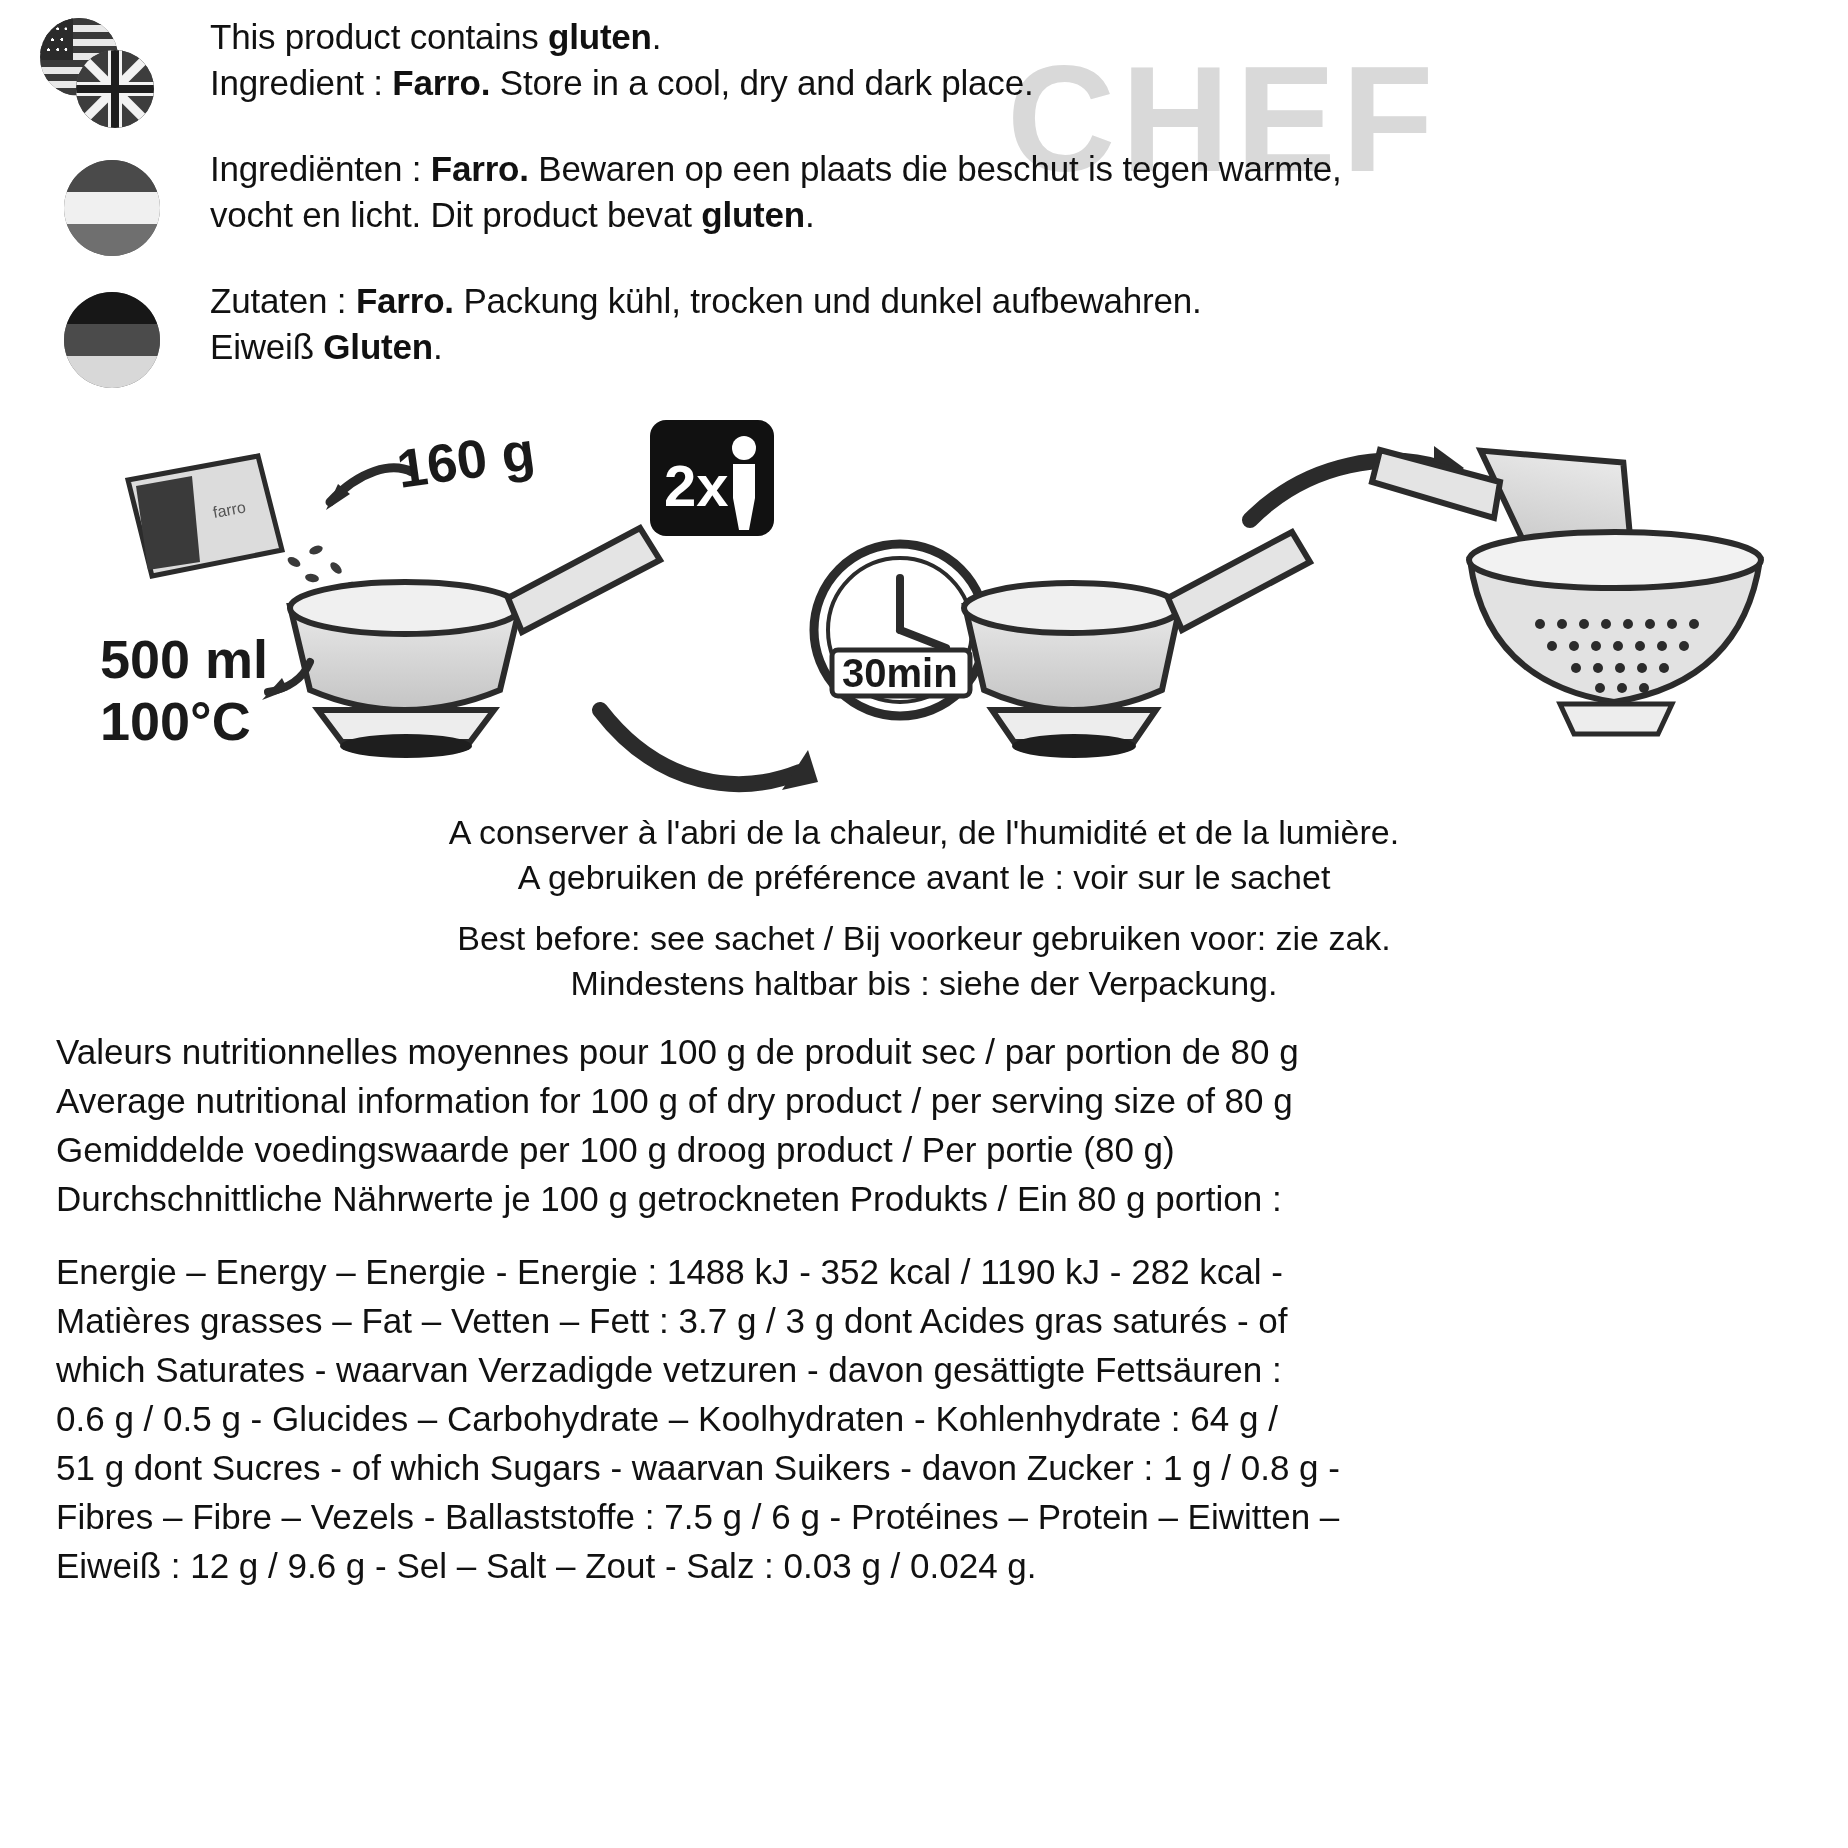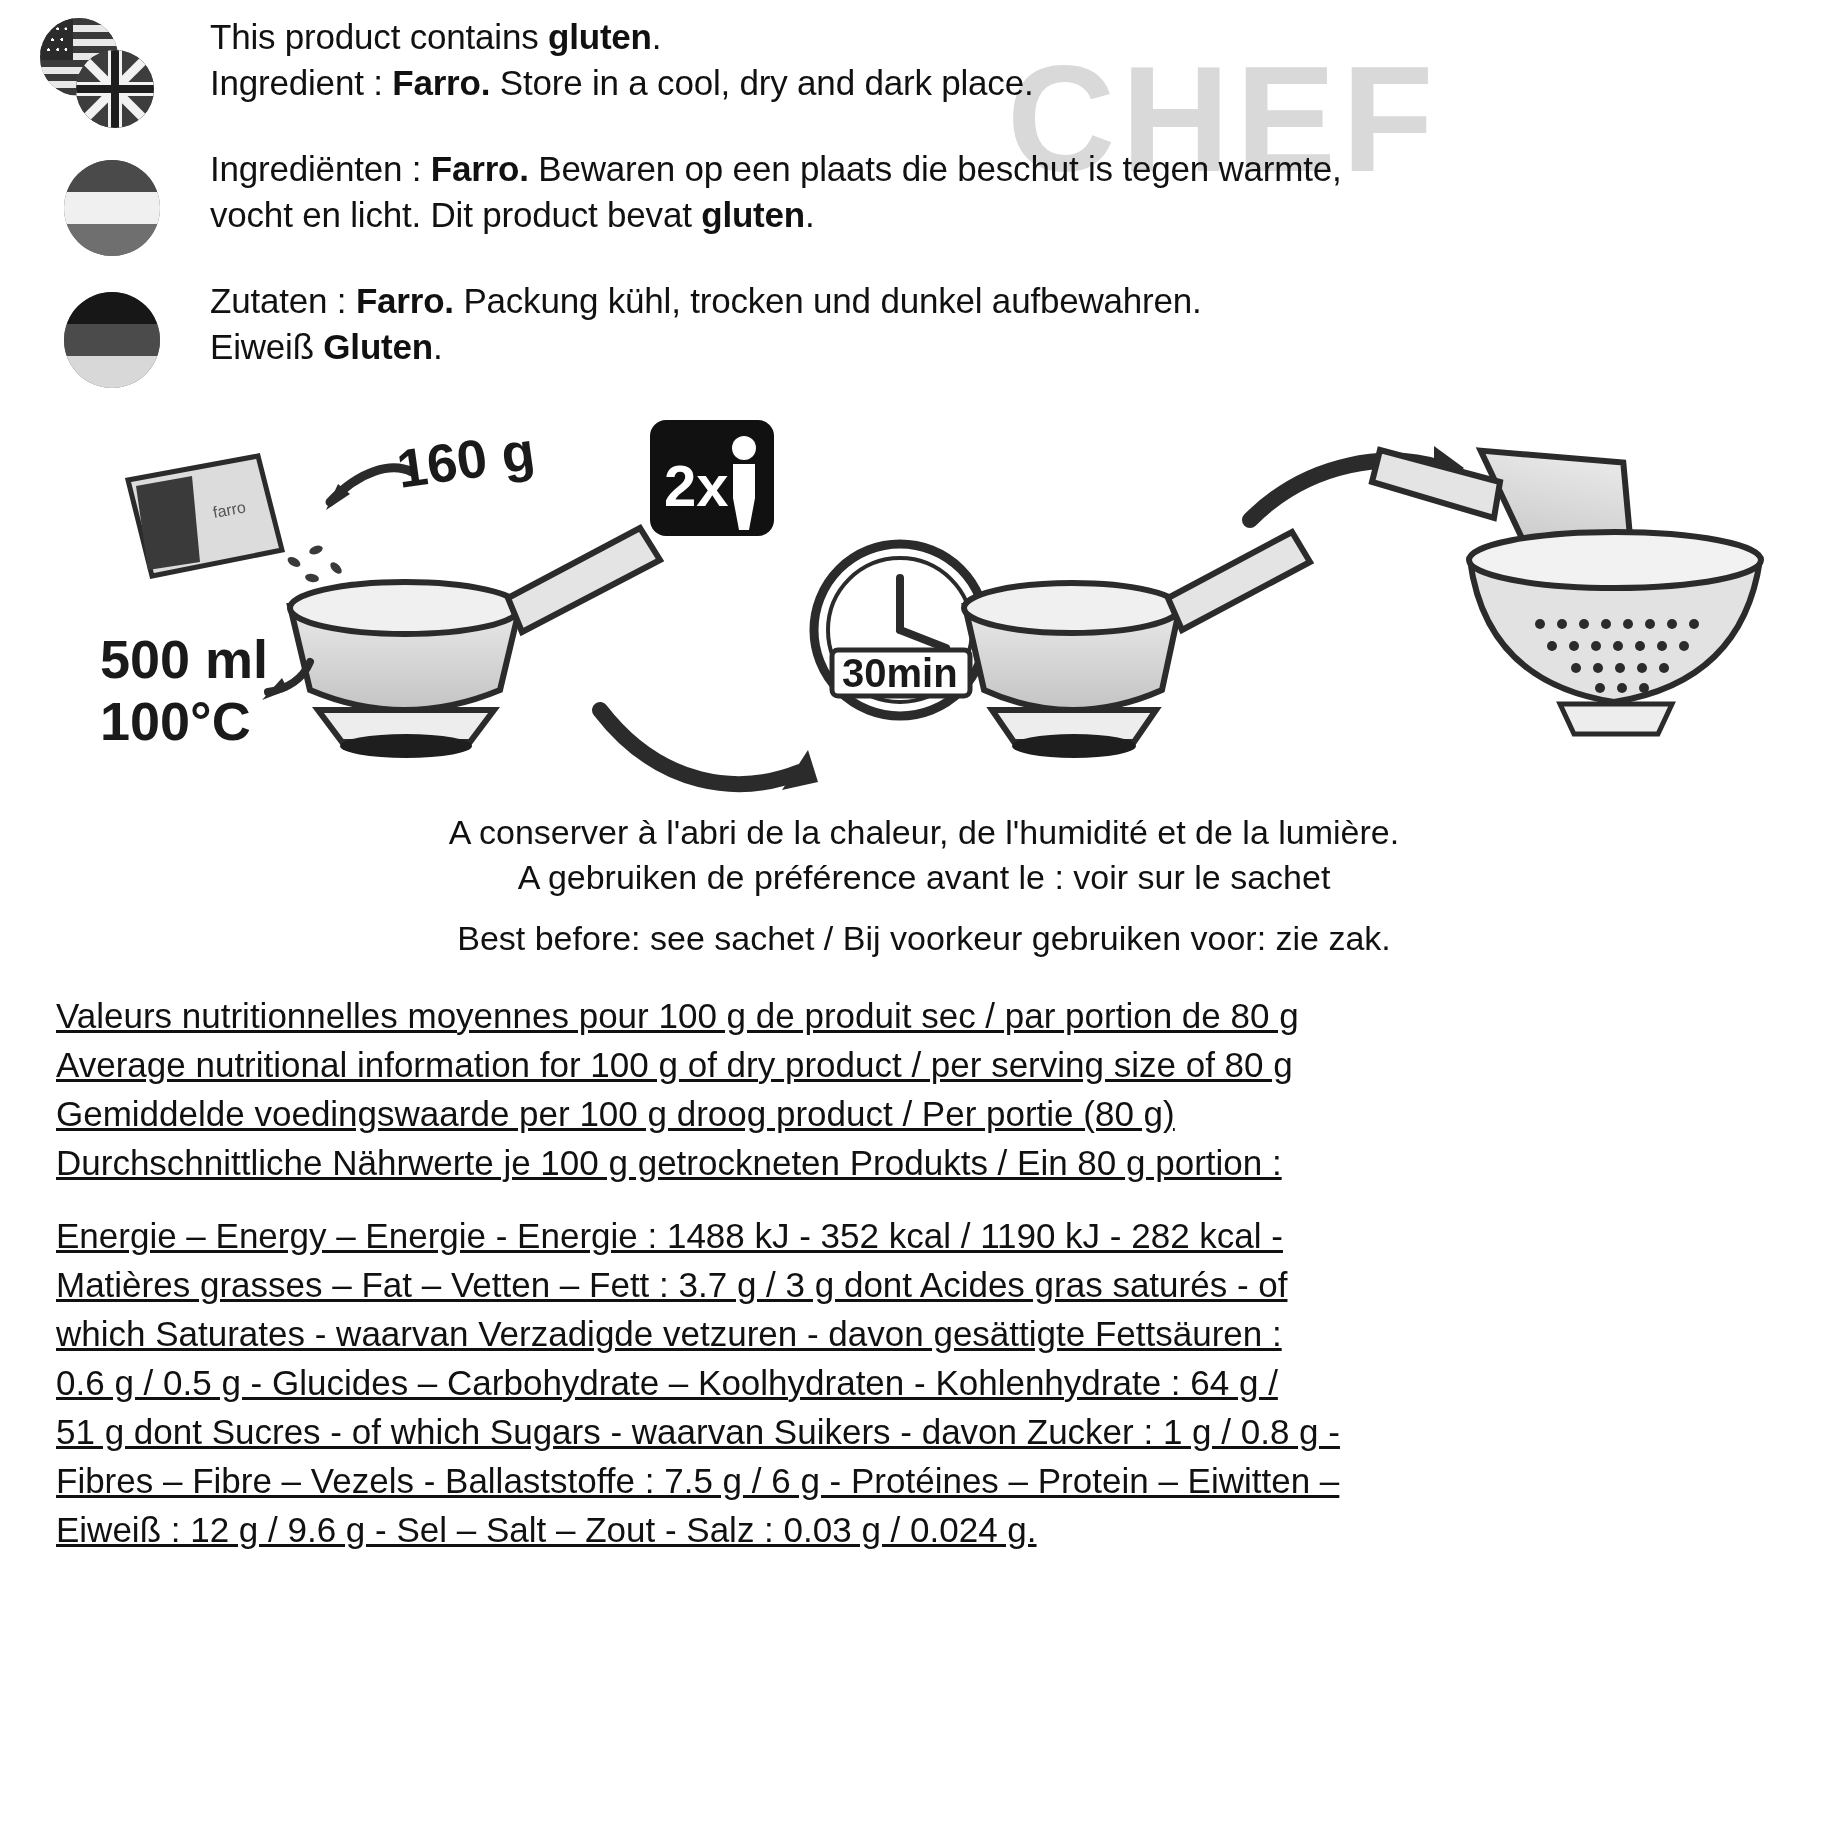--- a/index.html
+++ b/index.html
@@ -177,26 +177,25 @@
     text-align: center;
     font-size: 34px;
     line-height: 1.32;
     padding: 0 80px;
     color: #111;
   }
   .storage .gap { display: block; height: 16px; }
 
   
   .nutrition {
-    margin-top: 30px;
+    margin-top: 21px;
     padding: 0 56px;
     font-size: 35px;
     line-height: 1.40;
     color: #111;
-    text-decoration: underline;
   }
   .nutrition .head-line { display: block; }
   .nutrition .values {
     margin-top: 24px;
   }
   .nutrition .values span { display: block; }
 </style>
 </head>
 <body>
 
@@ -394,20 +393,21 @@
         <path d="M 1560 294 L 1672 294 L 1658 324 L 1574 324 Z" fill="#ededed" stroke="#2b2b2b" stroke-width="5"></path>
       </g>
     </svg>
   </div>
 
   <div class="storage">
     <div>A conserver à l'abri de la chaleur, de l'humidité et de la lumière.</div>
     <div>A gebruiken de préférence avant le : voir sur le sachet</div>
     <span class="gap"></span>
     <div>Best before: see sachet / Bij voorkeur gebruiken voor: zie zak.</div>
+    <div>Mindestens haltbar bis : siehe der Verpackung.</div>
   </div>
 
   <div class="nutrition">
     <div>
       <span class="head-line">Valeurs nutritionnelles moyennes pour 100 g de produit sec / par portion de 80 g</span>
       <span class="head-line">Average nutritional information for 100 g of dry product / per serving size of 80 g</span>
       <span class="head-line">Gemiddelde voedingswaarde per 100 g droog product / Per portie (80 g)</span>
       <span class="head-line">Durchschnittliche Nährwerte je 100 g getrockneten Produkts / Ein 80 g portion :</span>
     </div>
     <div class="values">

